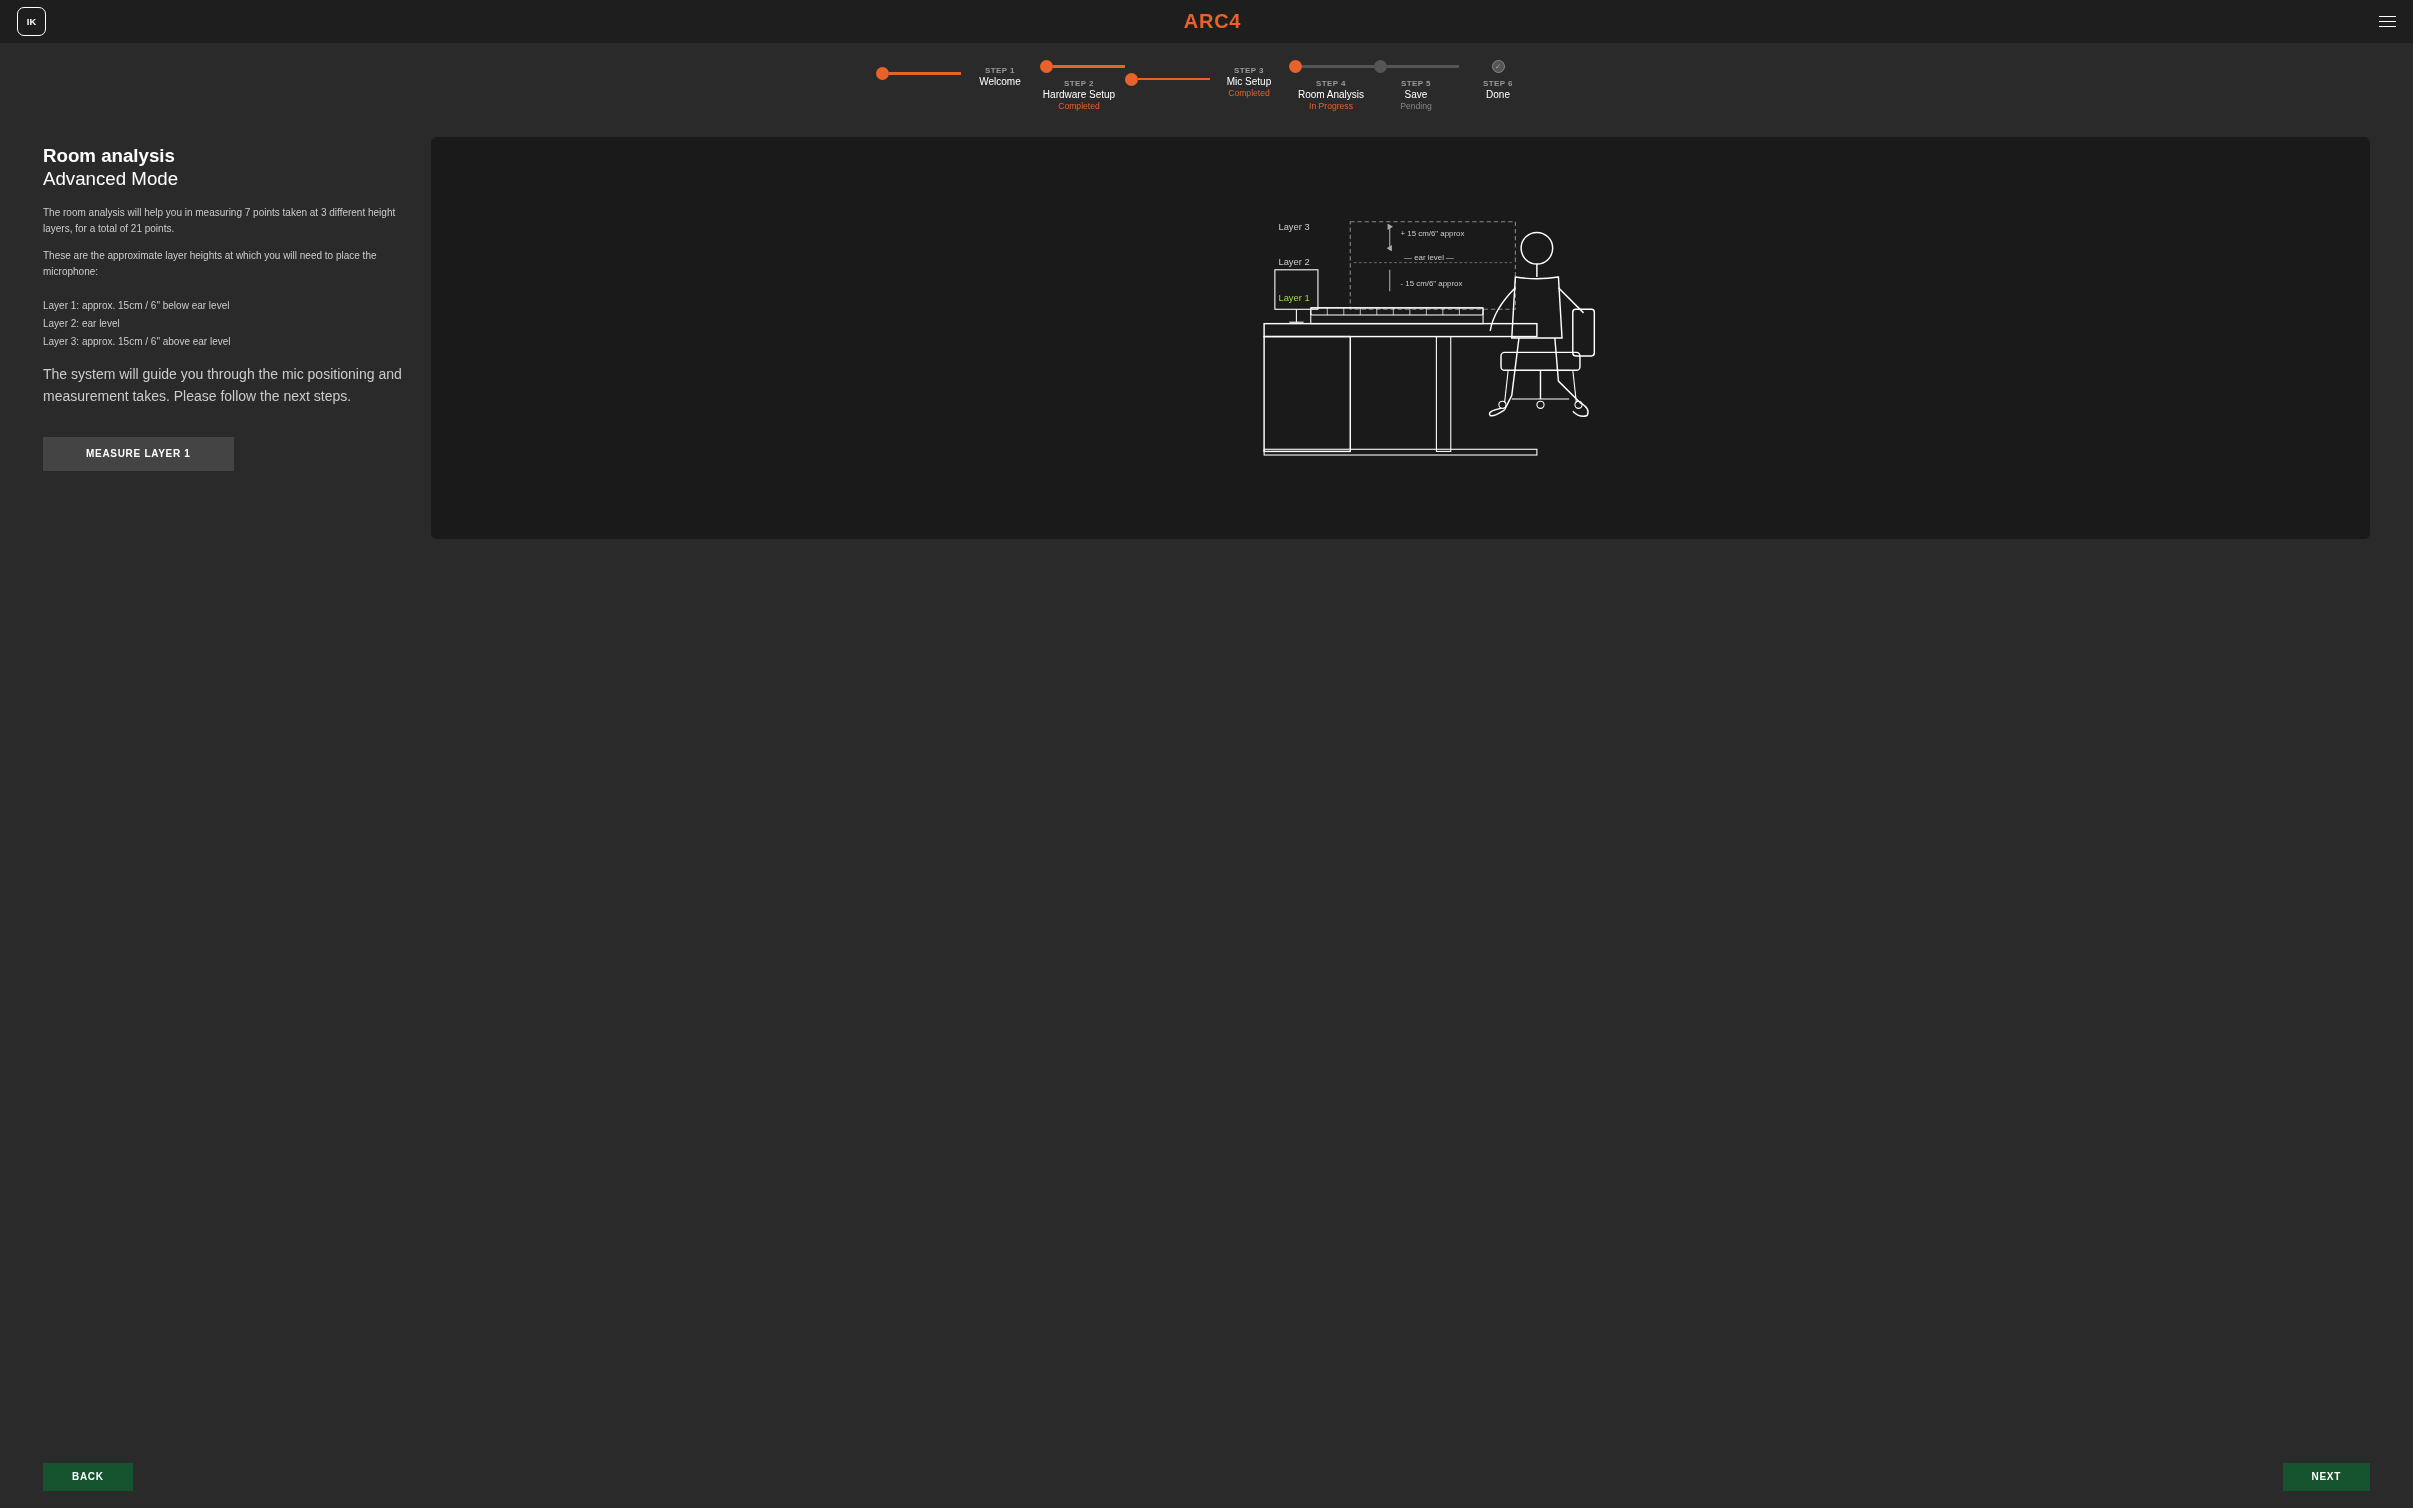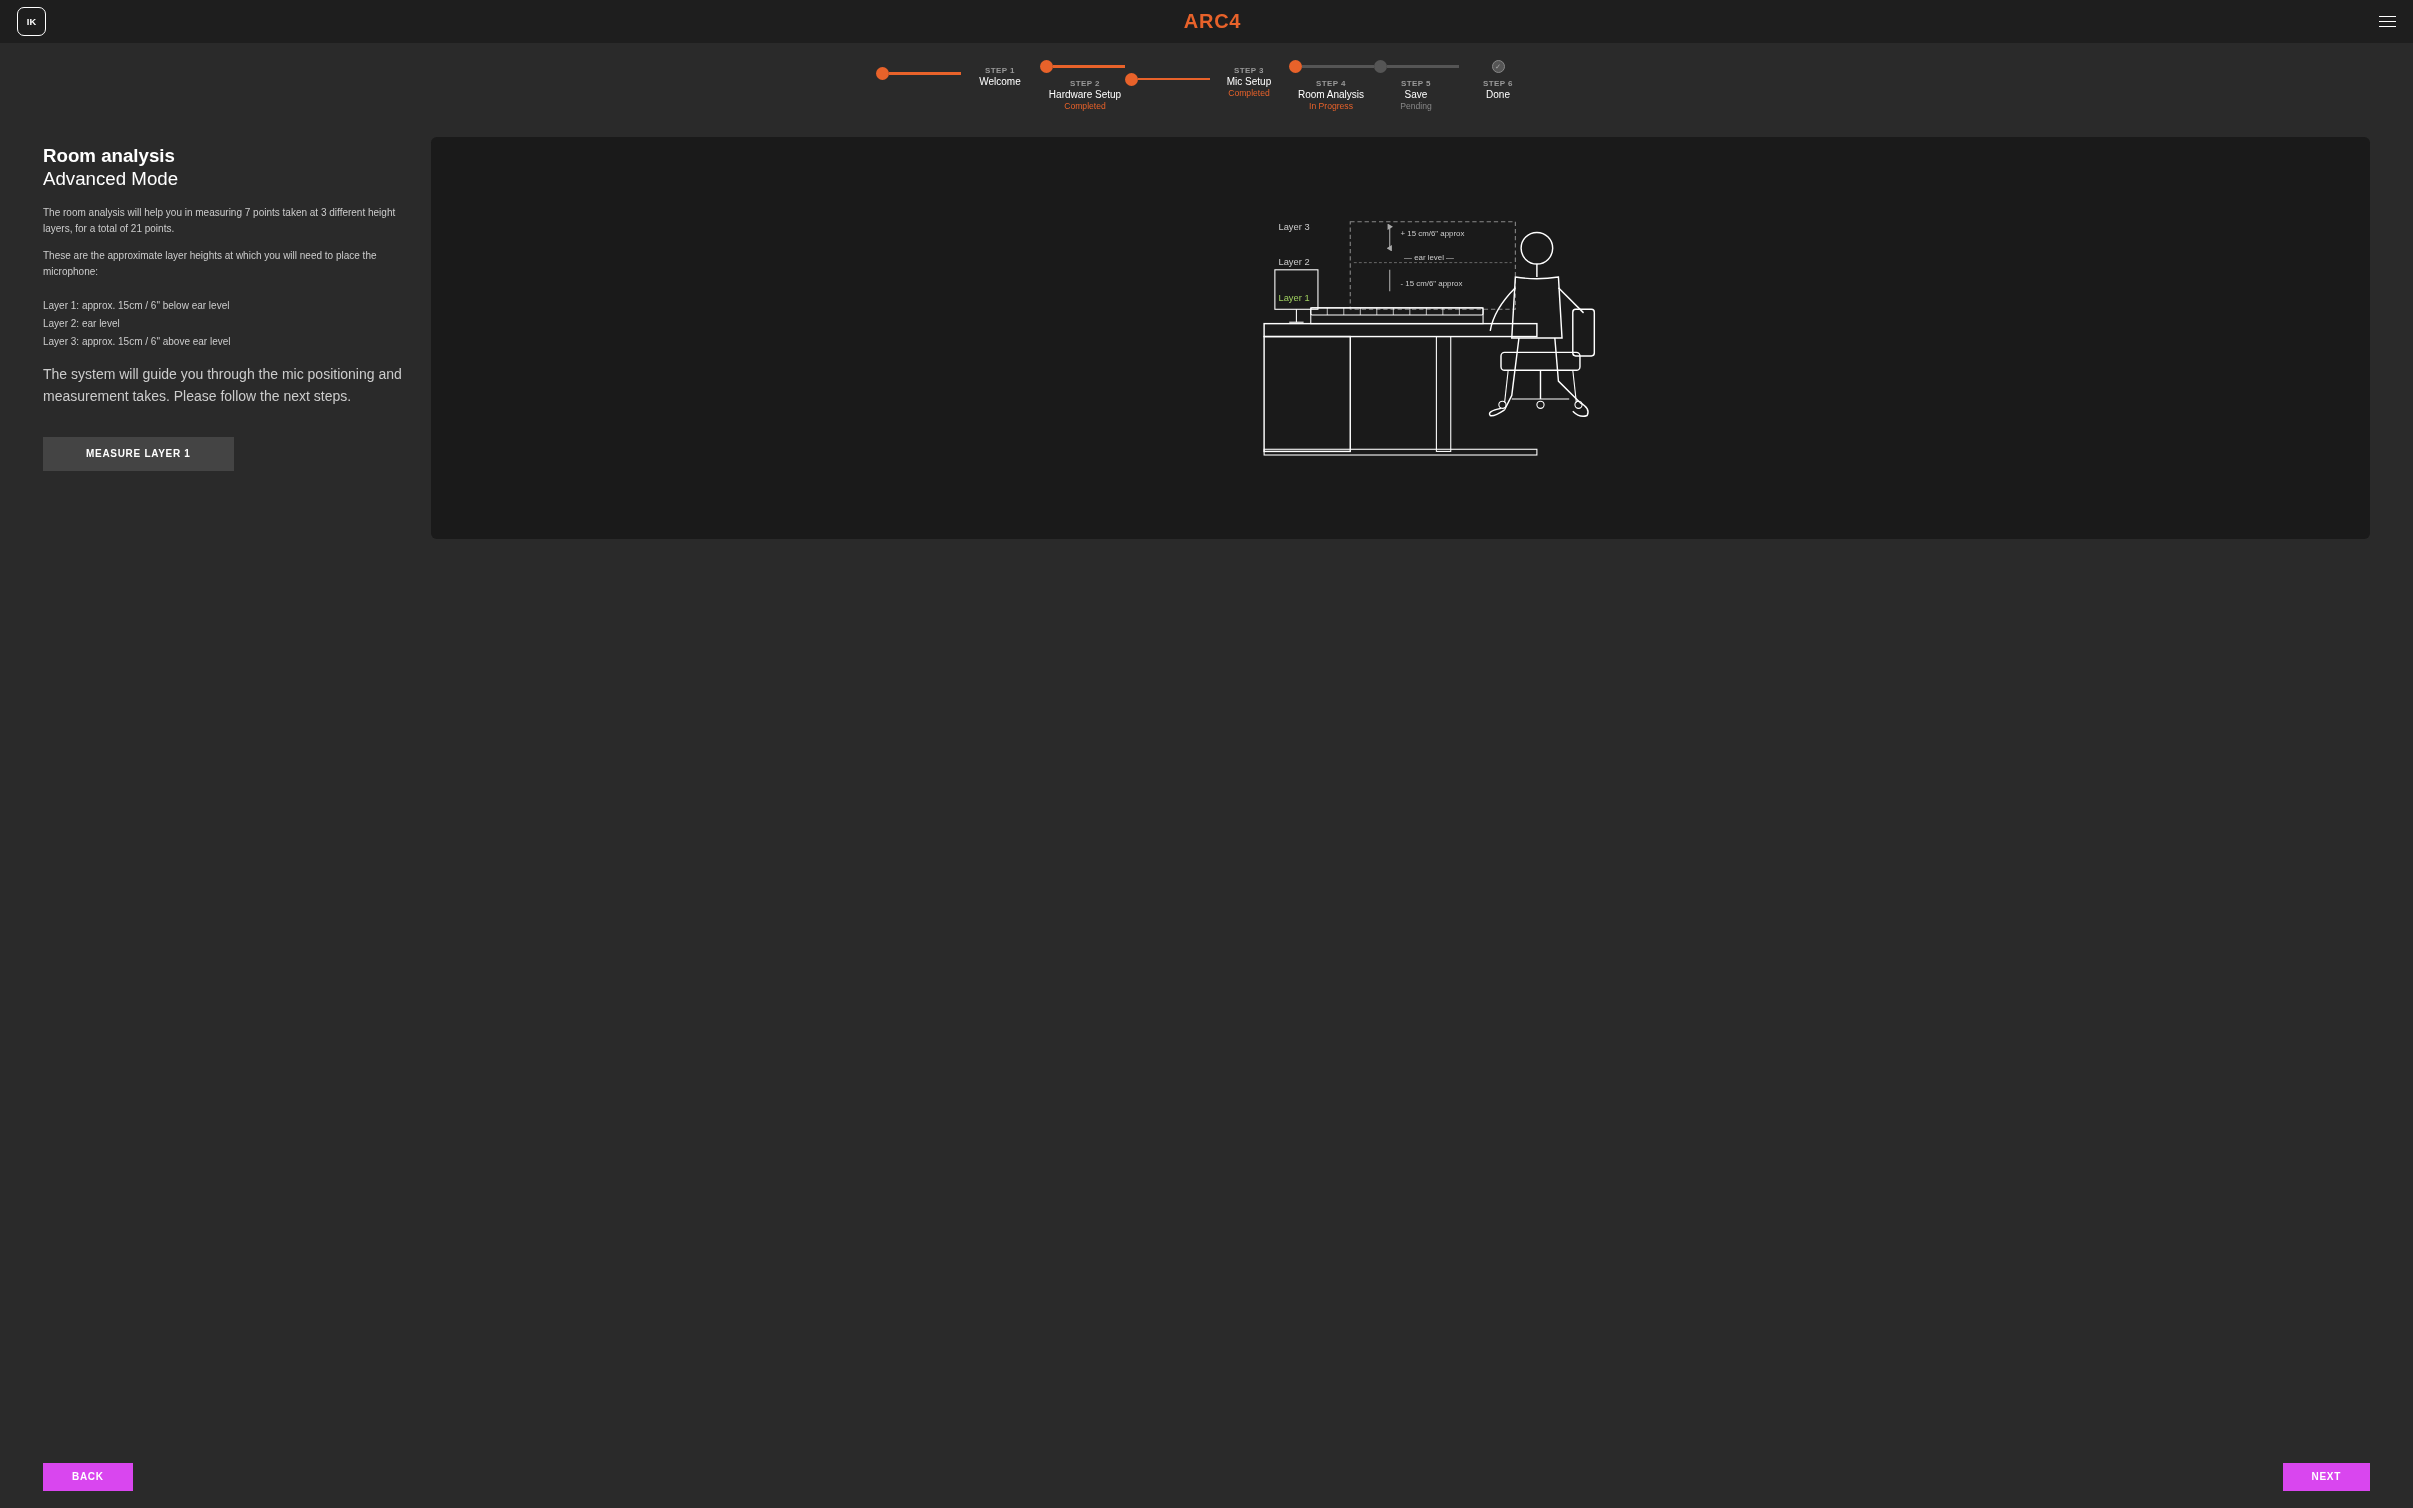--- a/index.html
+++ b/index.html
@@ -143,21 +143,21 @@
     }
 
     
     .footer {
       display: flex;
       justify-content: space-between;
       padding: 11.5px 43px 17px;
       flex-shrink: 0;
     }
     .footer-button {
-      background: #d946ef;
+      background: #14532d;
       color: #ffffff;
       border: none;
       padding: 8.6px 29px;
       font-size: 10px;
       font-weight: 700;
       letter-spacing: 0.7px;
       cursor: pointer;
       text-transform: uppercase;
       min-width: 86px;
       margin-top: 20px;
@@ -185,21 +185,21 @@
       <div style="display: flex; align-items: center;">
         <div style="display: flex; align-items: center;">
           <div style="width: 13px; height: 13px; border-radius: 50%; flex-shrink: 0; background: rgb(232, 98, 42);"></div>
           <div style="width: 72px; height: 2.2px; background: rgb(232, 98, 42);"></div>
         </div>
         <div style="margin-top: 5.7px; text-align: center; min-width: 79px;">
           <div style="font-size: 8px; color: rgb(153, 153, 153); font-weight: 600; letter-spacing: 0.4px;">STEP 1</div>
           <div style="font-size: 10px; color: rgb(255, 255, 255); font-weight: 500; margin-top: 1.4px;">Welcome</div>
         </div>
       </div>
-      <div style="display: flex; flex-direction: column; align-items: flex-end;">
+      <div style="display: flex; flex-direction: column; align-items: flex-start;">
         <div style="display: flex; align-items: center;">
           <div style="width: 13px; height: 13px; border-radius: 50%; flex-shrink: 0; background: rgb(232, 98, 42);"></div>
           <div style="width: 72px; height: 2.2px; background: rgb(232, 98, 42);"></div>
         </div>
         <div style="margin-top: 5.7px; text-align: center; min-width: 79px;">
           <div style="font-size: 8px; color: rgb(153, 153, 153); font-weight: 600; letter-spacing: 0.4px;">STEP 2</div>
           <div style="font-size: 10px; color: rgb(255, 255, 255); font-weight: 500; margin-top: 1.4px;">Hardware Setup</div>
           <div style="font-size: 8.6px; color: rgb(232, 98, 42); margin-top: 1.4px;">Completed</div>
         </div>
       </div>

